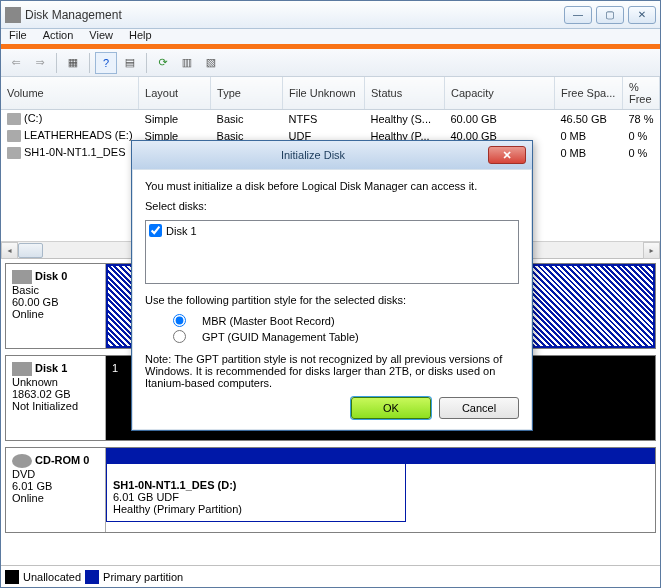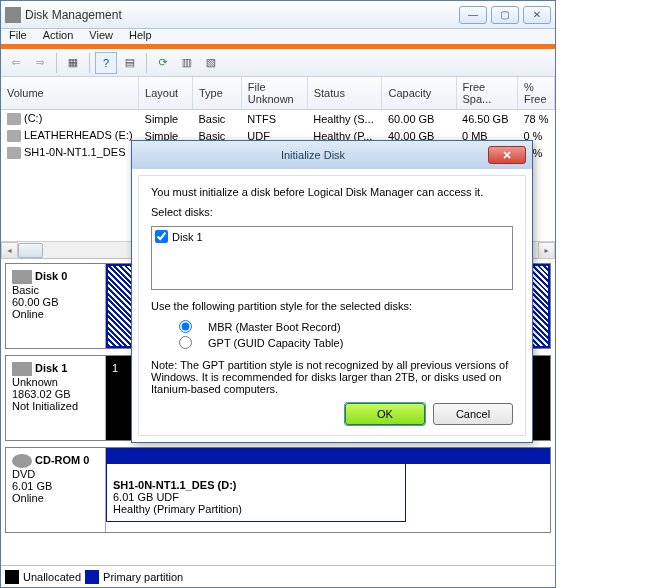--- a/index.html
+++ b/index.html
@@ -1,17 +1,17 @@
 <!DOCTYPE html>
 <html><head>
 <meta charset="utf-8">
 <style>
 * { box-sizing: border-box; font-family: "Segoe UI", Tahoma, sans-serif; font-size: 11px; }
 body { margin: 0; background: #fff; }
-.window { width: 556px; height: 588px; border: 1px solid #5b7aa0; background: #fff; position: relative; display: flex; flex-direction: column; }
+.window { width: 661px; height: 588px; border: 1px solid #5b7aa0; background: #fff; position: relative; display: flex; flex-direction: column; }
 .titlebar { height: 28px; background: linear-gradient(#fdfefe, #e6eef7); border-bottom: 1px solid #b0c4d8; display: flex; align-items: center; padding: 0 4px; }
 .titlebar .icon { width: 16px; height: 16px; background: #888; margin-right: 4px; }
 .titlebar .title { flex: 1; color: #333; font-size: 12px; }
 .winbtns { display: flex; gap: 4px; }
 .winbtn { width: 28px; height: 18px; border: 1px solid #8aa7c7; border-radius: 3px; background: linear-gradient(#f7fbff,#dce8f5); display: flex; align-items: center; justify-content: center; color: #3a5a7a; font-size: 10px; cursor: pointer; }
 .menubar { height: 20px; background: #f4f7fb; border-bottom: 5px solid #f97316; display: flex; align-items: flex-start; padding-left: 8px; gap: 16px; }
 .menubar span { color: #1a1a1a; cursor: default; }
 .toolbar { height: 28px; background: linear-gradient(#f8fafd,#eaeff5); border-bottom: 1px solid #c8d2dc; display: flex; align-items: center; padding: 0 4px; gap: 2px; }
 .tbtn { width: 22px; height: 22px; border: 1px solid transparent; display: flex; align-items: center; justify-content: center; color: #555; cursor: pointer; }
 .tbtn.disabled { opacity: 0.5; cursor: default; }
@@ -34,21 +34,21 @@
 .disk-vol { flex: 1; display: flex; }
 .vol-box { border: 2px solid #0018a8; padding: 6px; flex: 0 0 auto; }
 .vol-box.none { border: none; background: #000; }
 .vol-label { font-weight: bold; margin-top: 9px; }
 .legend { height: 22px; border-top: 1px solid #c0c0c0; display: flex; align-items: center; padding-left: 4px; gap: 4px; background: #fff; }
 .legend .sw { width: 14px; height: 14px; }
 .dialog { position: absolute; left: 130px; top: 139px; width: 402px; z-index: 10; background: #fff; box-shadow: 2px 2px 8px rgba(0,0,0,0.3); border: 1px solid #3c6a9c; }
 .dlgtitle { height: 28px; background: linear-gradient(#e1ebf7,#bdd2ea); display: flex; align-items: center; padding: 0 6px; color: #1a3a5a; font-size: 12px; text-align: center; }
 .dlgtitle .t { flex: 1; }
 .dlgclose { width: 38px; height: 18px; background: linear-gradient(#e9988e,#d6453a); border: 1px solid #a03028; border-radius: 3px; display: flex; align-items: center; justify-content: center; color: #fff; font-weight: bold; cursor: pointer; }
-.dlgbody { border: 1px solid #d8e2ec; margin: 6px; padding: 10px 12px; background: #fff; }
+.dlgbody { border: 1px solid #d8e2ec; margin: 0; padding: 10px 12px; background: #fff; }
 .dlgbody p { margin: 0 0 8px 0; color: #000; }
 .disklist { border: 1px solid #828790; height: 64px; padding: 3px; margin-bottom: 10px; }
 .disklist label { display: flex; align-items: center; gap: 4px; }
 .radiog { margin: 4px 0 10px 0; }
 .radiog label { display: flex; align-items: center; gap: 16px; margin-bottom: 3px; padding-left: 28px; }
 .note { color: #000; margin-bottom: 8px; }
 .btnrow { display: flex; justify-content: flex-end; gap: 8px; }
 .btn { width: 80px; height: 22px; border: 1px solid #707070; border-radius: 3px; background: linear-gradient(#f8f8f8,#e4e4e4); cursor: pointer; display: flex; align-items: center; justify-content: center; }
 .btn.ok { background: linear-gradient(#c8f85a,#8ee020); border-color: #3a7810; box-shadow: 0 0 0 1px #3aa0e0; }
 input[type=checkbox], input[type=radio] { margin: 0; }
@@ -221,21 +221,21 @@
         </label>
       </div>
       <p>Use the following partition style for the selected disks:</p>
       <div class="radiog">
         <label>
           <input type="radio" name="ps" checked="" style="">
           <span>MBR (Master Boot Record)</span>
         </label>
         <label>
           <input type="radio" name="ps" style="">
-          <span>GPT (GUID Capacity Table)</span>
+          <span>GPT (GUID Management Table)</span>
         </label>
       </div>
       <p class="note">Note: The GPT partition style is not recognized by all previous versions of Windows. It is recommended for disks larger than 2TB, or disks used on Itanium-based computers.</p>
       <div class="btnrow">
         <div class="btn ok">OK</div>
         <div class="btn">Cancel</div>
       </div>
     </div>
   </div>
 </div>

